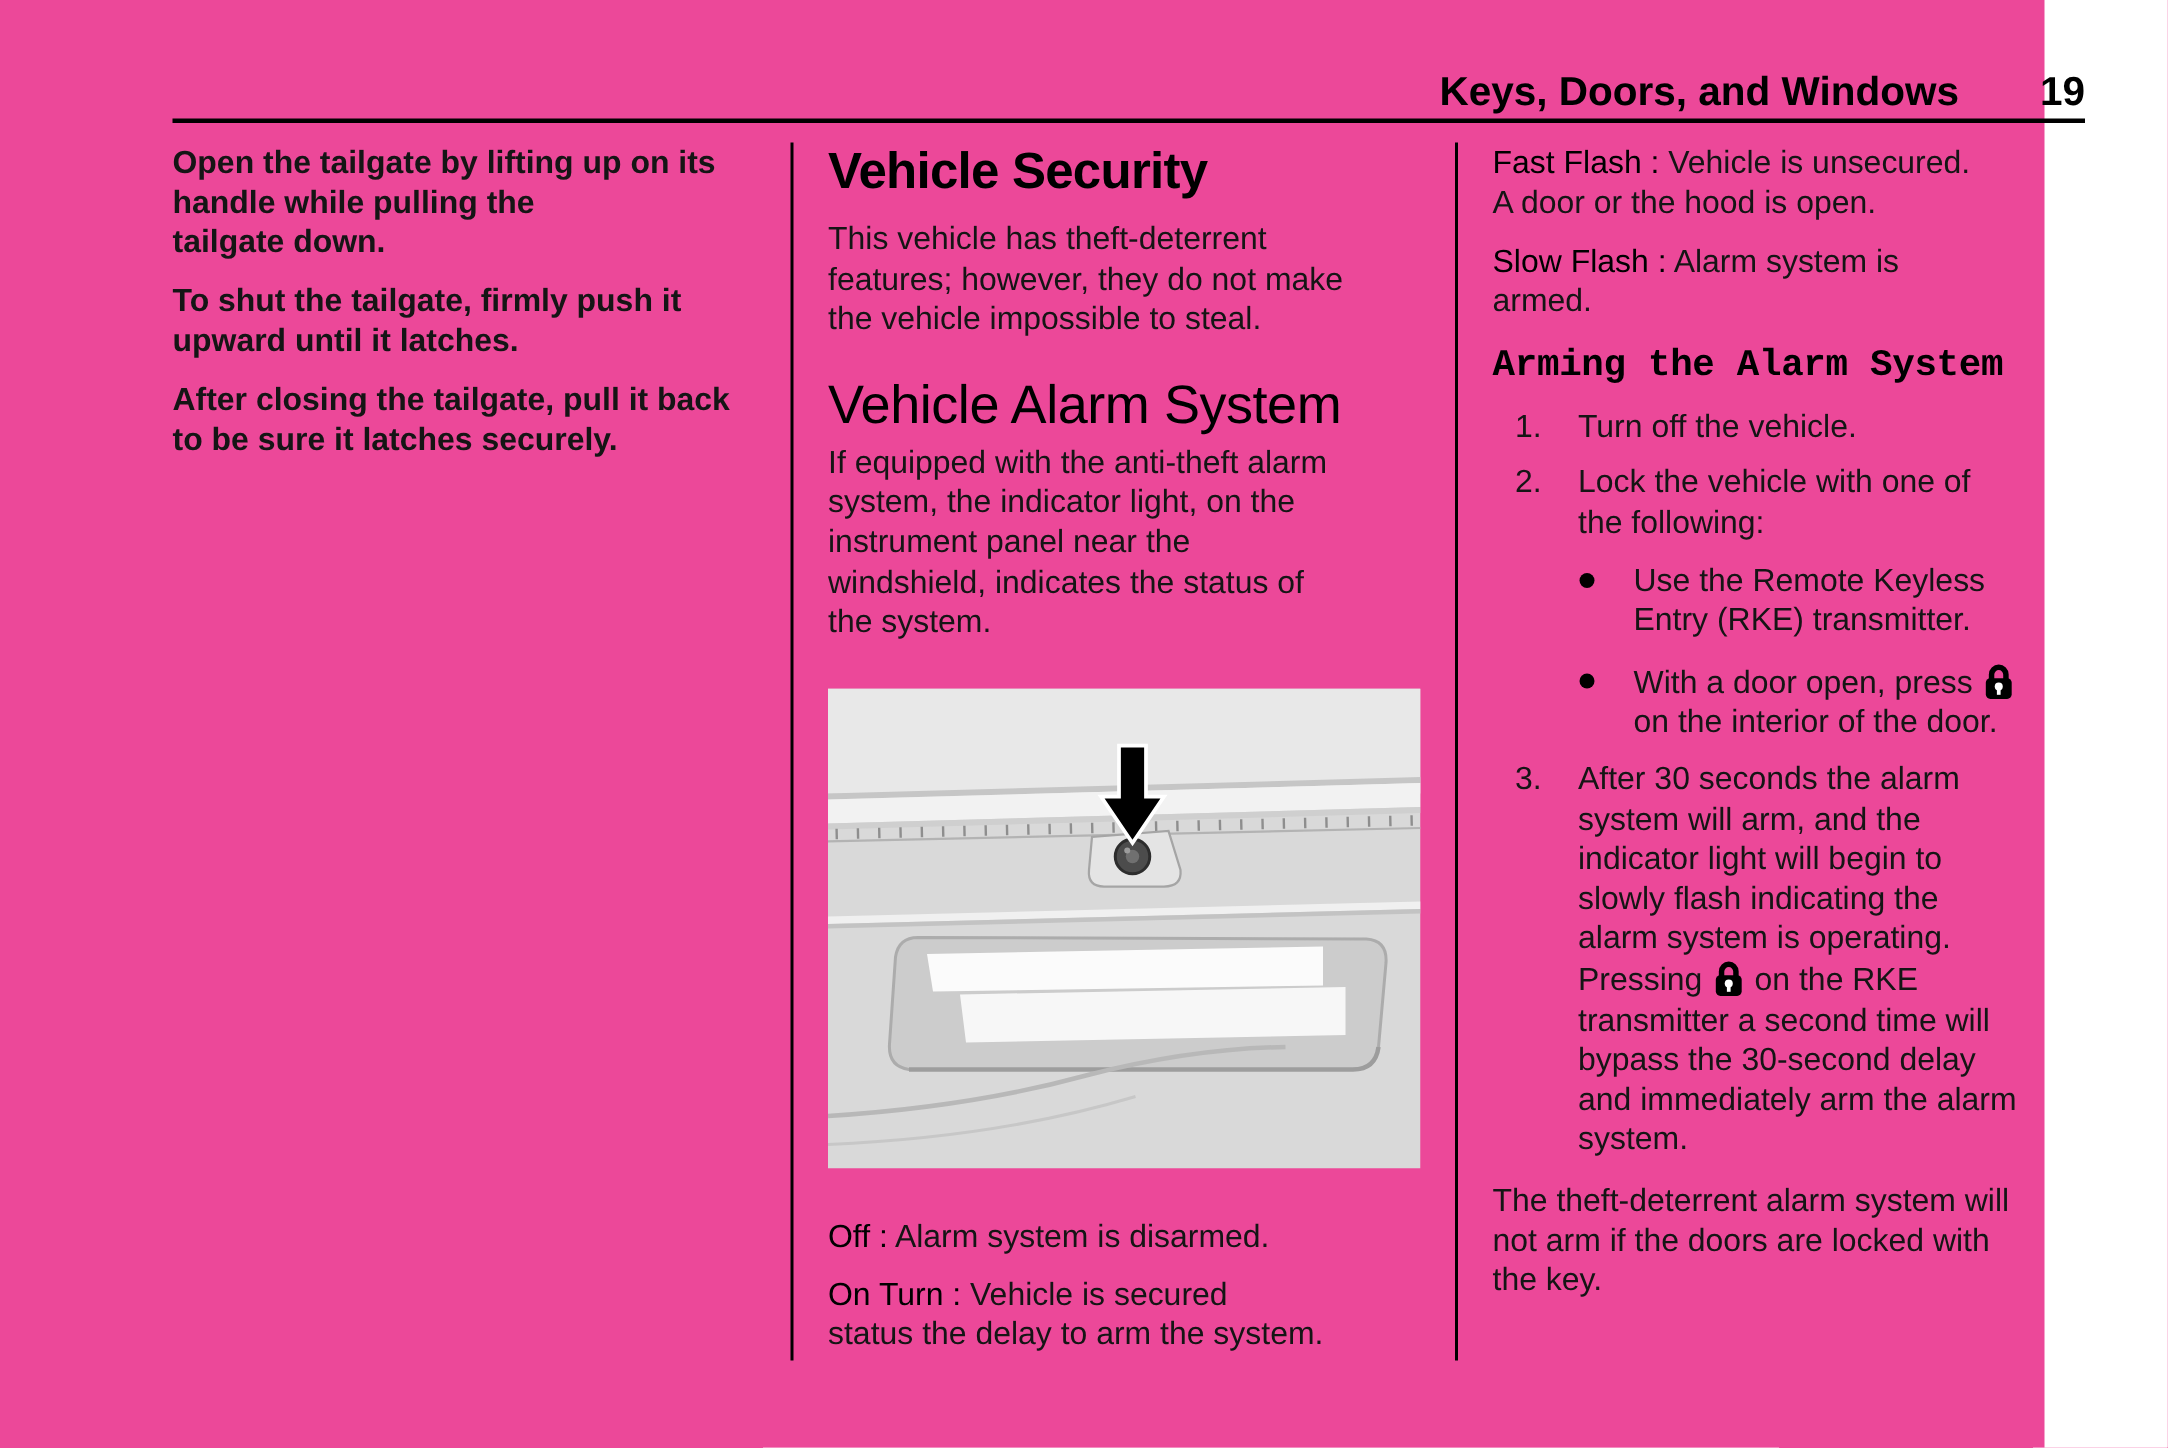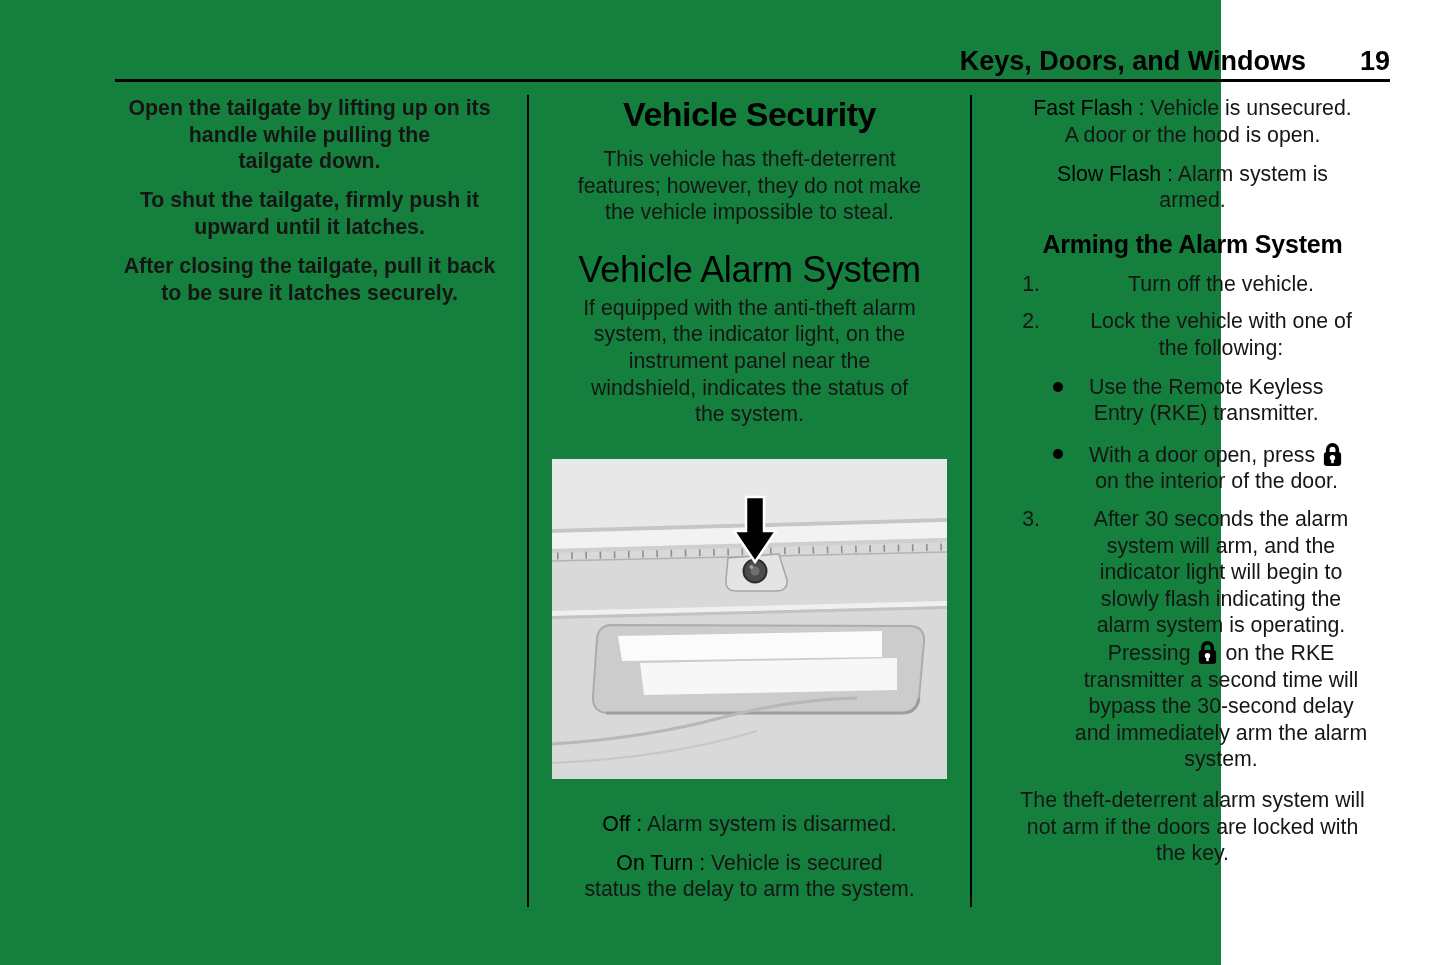--- a/index.html
+++ b/index.html
@@ -3,21 +3,21 @@
 <meta charset="utf-8">
 <style>
   * { box-sizing: border-box; }
   html, body { margin: 0; padding: 0; background: #ffffff; }
   body {
     width: 1445px; height: 965px;
     font-family: "Liberation Sans", "DejaVu Sans", sans-serif;
     color: #151515;
     overflow: hidden;
   }
-  .page { position: relative; width: 1221px; height: 965px; background: #15803d; text-align: center; }
+  .page { position: relative; width: 1363px; height: 965px; background: #ec4899; }
 
   
   .header {
     position: absolute; left: 115px; width: 1275px; top: 46px;
     display: flex; justify-content: flex-end; align-items: baseline; gap: 54px;
     font-weight: bold; font-size: 27px; color: #000;
   }
   .header-rule {
     position: absolute; left: 115px; width: 1275px; top: 79px;
     border-top: 3px solid #000;
@@ -41,21 +41,21 @@
   h1.sec {
     font-size: 34px; line-height: 38px; margin: 0 0 13px 0;
     font-weight: bold; color: #000; letter-spacing: -0.5px;
   }
   h2.sec {
     font-size: 36px; line-height: 33px; margin: 27px 0 9px 0;
     font-weight: normal; color: #000; letter-spacing: -0.3px;
   }
   h3.sec {
     font-size: 25px; line-height: 30px; margin: 15px 0 12px 0;
-    font-weight: bold; color: #000; letter-spacing: -0.2px;
+    font-weight: bold; color: #000; letter-spacing: -0.2px; font-family: Liberation Mono, monospace;
   }
 
   
   .figure {
     width: 395px; height: 320px; margin: 31px 0 32px 0; display: block;
   }
 
   
   .steps { margin-top: 1px; }
   .step { display: flex; margin: 0 0 11px 0; }

